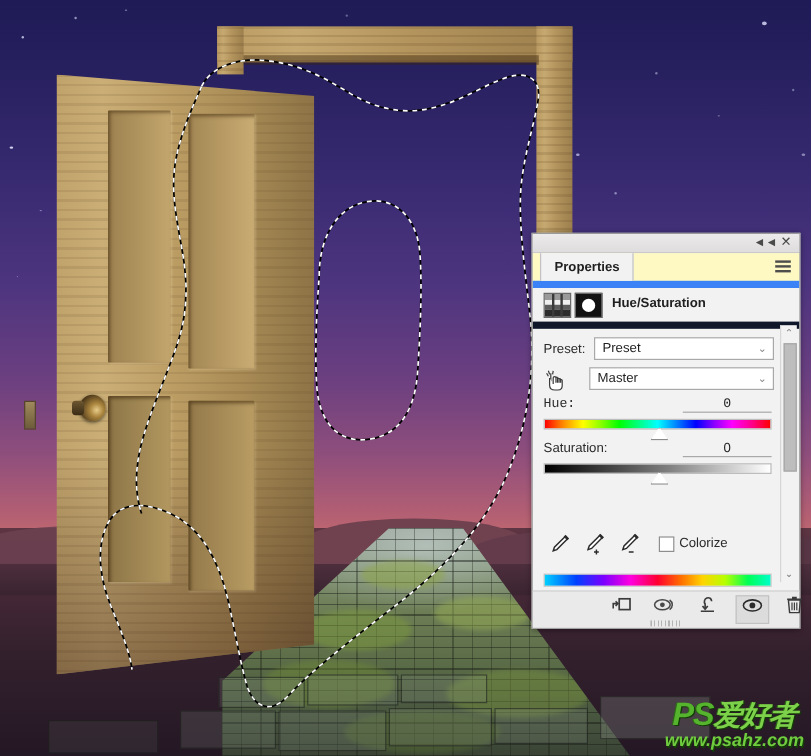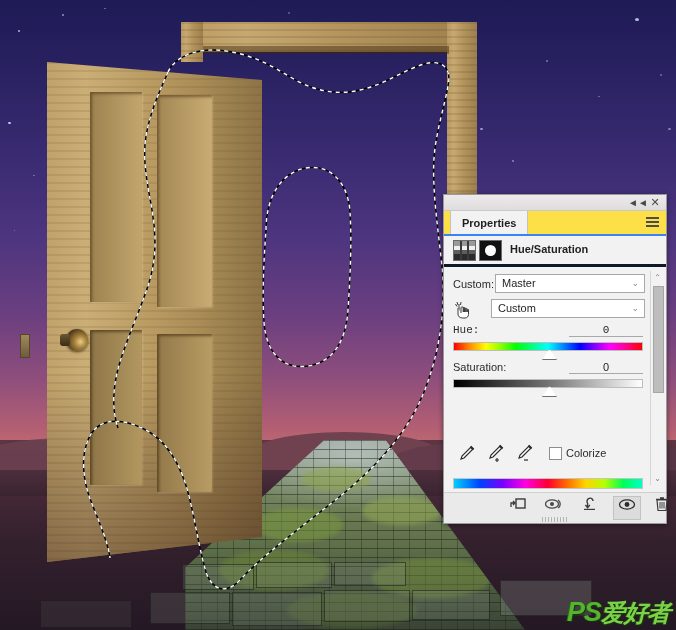--- a/index.html
+++ b/index.html
@@ -64,28 +64,28 @@
   .ants .white{stroke:#fff;stroke-width:1.4;stroke-dasharray:4 4;}
 
   
   #panel{position:absolute;left:443px;top:194px;width:222px;height:328px;
     background:#f2f2f2;border:1px solid #9a9a9a;
     box-shadow:0 1px 5px rgba(0,0,0,.45);font-size:11px;color:#2b2b2b;}
   .panel-top{height:15px;background:linear-gradient(to bottom,#eceaea,#dedcdc);
     position:relative;border-bottom:1px solid #c9c9c9;}
   .ctl{position:absolute;top:1px;font-size:10px;color:#4a4a4a;line-height:13px;
        width:14px;text-align:center;cursor:pointer;}
-  .tabrow{height:23px;background:#fde047;position:relative;border-bottom:2px solid #3b82f6;}
+  .tabrow{height:23px;background:#fef9c3;position:relative;border-bottom:6px solid #3b82f6;}
   .tab{position:absolute;left:6px;top:0;height:23px;padding:0 11px;line-height:24px;
     background:#f2f2f2;font-size:11px;color:#1f1f1f;font-weight:bold;
     border-left:1px solid #c2c2c2;border-right:1px solid #c2c2c2;}
   .hamb{position:absolute;right:7px;top:6px;width:13px;cursor:pointer;}
   .hamb i{display:block;height:1.5px;background:#4d4d4d;margin-bottom:2.5px;}
 
-  .adjhead{height:28px;position:relative;border-bottom:3px solid #0f172a;background:#f2f2f2;}
+  .adjhead{height:28px;position:relative;border-bottom:6px solid #0f172a;background:#f2f2f2;}
   .thumb1{position:absolute;left:9px;top:4px;width:21px;height:19px;
     border:1px solid #6a6a6a;background:#dcdcdc;overflow:hidden;}
   .thumb1 .bar{position:absolute;left:0;width:100%;}
   .thumb2{position:absolute;left:35px;top:4px;width:21px;height:19px;
     border:1px solid #6a6a6a;background:#111;}
   .thumb2 .dot{position:absolute;left:5px;top:4px;width:11px;height:11px;
     background:#fff;border-radius:50%;}
   .adjtitle{position:absolute;left:66px;top:7px;font-weight:bold;font-size:11px;color:#1f1f1f;}
 
   .body{position:relative;padding:7px 9px 0 9px;}
@@ -284,37 +284,37 @@
       </div>
       <div class="thumb2">
           <div class="dot"></div>
         </div>
       <div class="adjtitle">Hue/Saturation</div>
     </div>
 
     <div class="body">
 
       <div class="row">
-        <span class="lbl">Custom:</span>
+        <span class="lbl">Preset:</span>
         <div class="sel" style="left:42px;width:142px;">
-          <span>Master</span>
+          <span>Preset</span>
           <span class="chev">⌄</span>
         </div>
       </div>
 
       <div class="row">
         <svg class="handicon" viewBox="0 0 20 18">
           <path d="M6,3 L6,10 M4,1 L5,4 M8,1 L7.5,4 M2.5,3 L4,5.5" stroke="#3a3a3a" stroke-width="1" fill="none"></path>
           <path d="M5,7 L5,13 C5,15.5 7,17 9.5,17 L12,17 C14,17 15.5,15.5 15.5,13.5
                    L15.5,9 C15.5,8 14.2,8 14.2,9 L14.2,11 L14.2,8.2 C14.2,7.2 12.9,7.2 12.9,8.2
                    L12.9,11 L12.9,7.8 C12.9,6.8 11.6,6.8 11.6,7.8 L11.6,11 L11.6,7
                    C11.6,6 10.3,6 10.3,7 L10.3,11 L10.3,7 C10.3,5.4 8,5.4 8,7 L8,12" stroke="#3a3a3a" stroke-width="1" fill="#fff"></path>
         </svg>
         <div class="sel" style="left:38px;width:146px;">
-          <span>Custom</span>
+          <span>Master</span>
           <span class="chev">⌄</span>
         </div>
       </div>
 
       <div class="slider-block">
         <div style="position:relative;height:15px;font-family:Liberation Mono, monospace;">
           <span class="sl-label">Hue:</span>
           <div class="sl-valwrap">
             <span class="sl-val">0</span>
           </div>
@@ -405,15 +405,16 @@
       </div>
       <div class="grip"></div>
     </div>
 
   </div>
 
   <div id="wm">
     <div class="wm-top">
       <span>PS</span><span class="wm-cn">爱好者</span>
     </div>
+    <div class="wm-url">www.psahz.com</div>
   </div>
 
 </div>
 
 </body></html>

